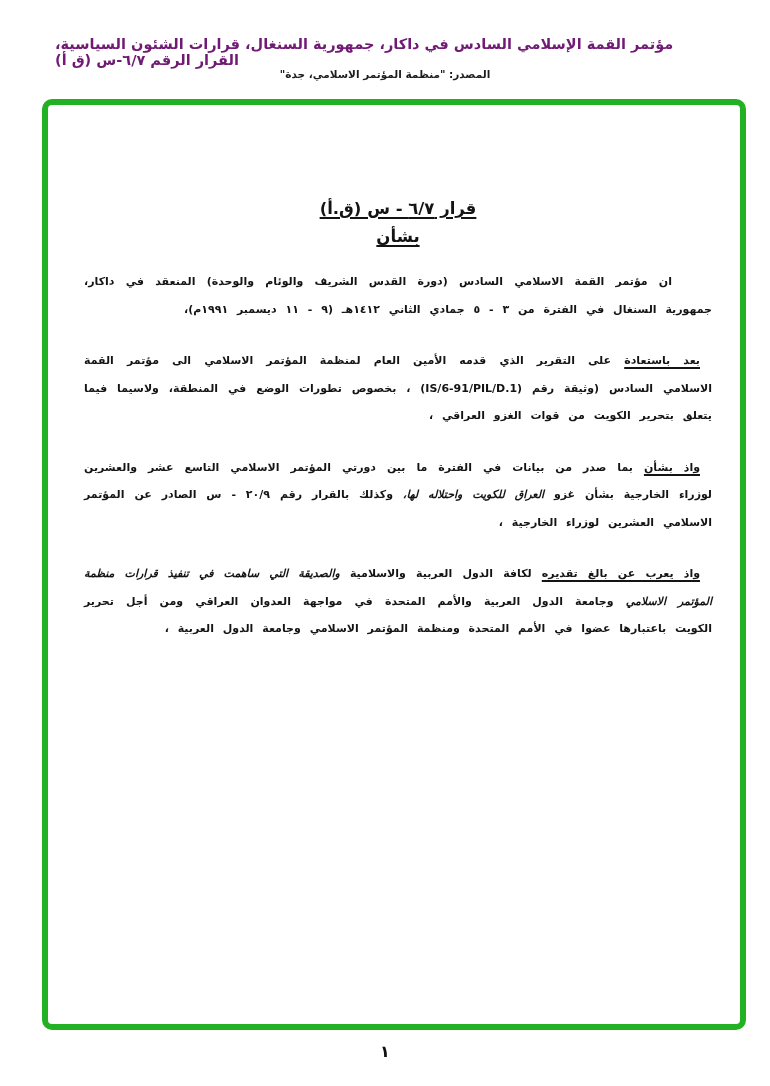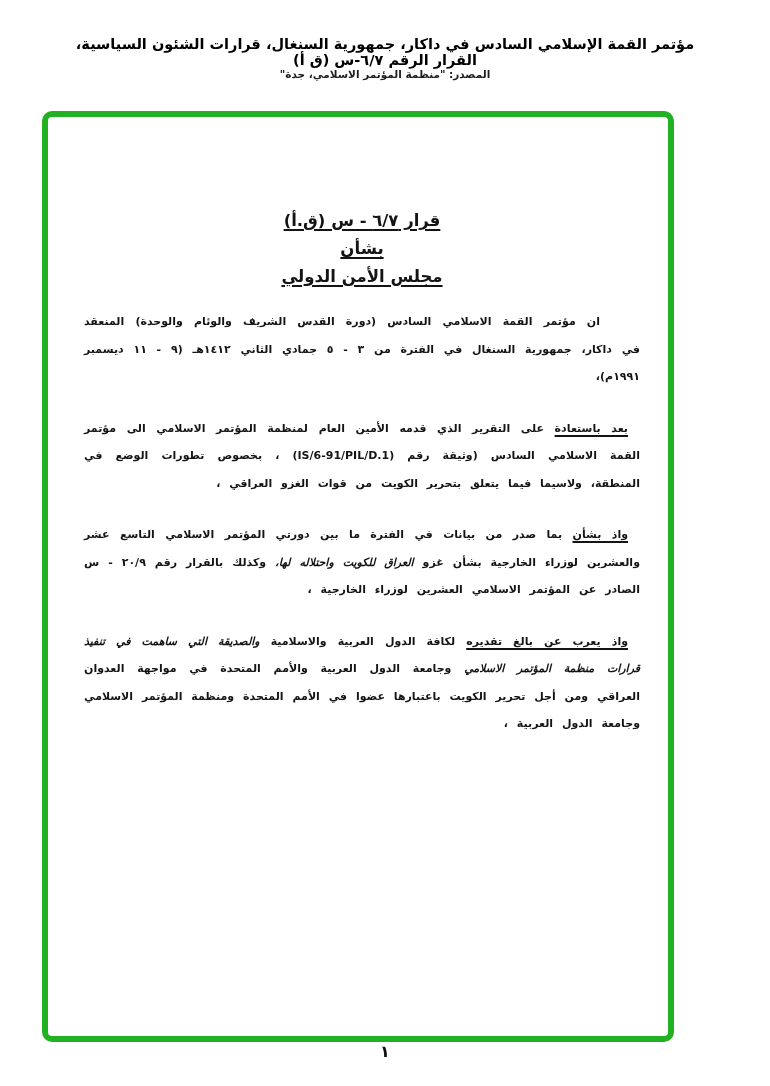--- a/index.html
+++ b/index.html
@@ -14,49 +14,48 @@
     font-family: "DejaVu Sans", sans-serif;
     color: #141414;
     direction: rtl;
     overflow: hidden;
   }
   .header-line {
     position: absolute;
     top: 36px;
     right: 55px;
     left: 55px;
-    text-align: center;
+    text-align: left;
     font-size: 14.5px;
     font-weight: bold;
     letter-spacing: 0;
-    color: #000000;
+    color: #701a75;
     direction: rtl;
   }
   .source-line {
     position: absolute;
     top: 68px;
     right: 0;
     left: 0;
     text-align: center;
     font-size: 10.5px;
     font-weight: bold;
     color: #1c1c1c;
     direction: rtl;
   }
   .doc-frame {
     position: absolute;
     left: 42px;
     top: 99px;
-    width: 632px;
+    width: 704px;
     height: 931px;
     box-sizing: border-box;
     border: 6px solid #22b122; 
     border-radius: 10px;
     background: #ffffff;
-    margin-top: 12px;
   }
   .doc-inner {
     box-sizing: border-box;
     width: 100%;
     height: 100%;
     padding: 90px 28px 0 36px;
     overflow: hidden;
   }
   .title-block {
     text-align: center;
@@ -108,21 +107,20 @@
 <div class="header-line">مؤتمر القمة الإسلامي السادس في داكار، جمهورية السنغال، قرارات الشئون السياسية، القرار الرقم ٦/٧-س (ق أ)</div>
 
 <div class="source-line">المصدر: "منظمة المؤتمر الاسلامي، جدة"</div>
 
 <div class="doc-frame" style="border-color: rgb(34, 177, 34);">
   <div class="doc-inner">
 
     <div class="title-block">
         <div class="title-line"><span>قرار ٦/٧ - س (ق.أ)</span></div>
         <div class="title-line"><span>بشأن</span></div>
-        <div class="title-line"><span>مجلس الأمن الدولي</span></div>
       </div>
 
     <div class="doc-body">
         <p class="para indent-large"><span class="seg-normal">ان مؤتمر القمة الاسلامي السادس (دورة القدس الشريف والوئام والوحدة) المنعقد في داكار، جمهورية السنغال في الفترة من ٣ - ٥ جمادي الثاني ١٤١٢هـ (٩ - ١١ ديسمبر ١٩٩١م)،</span></p>
         <p class="para"><span class="seg-underline">بعد باستعادة</span><span class="seg-normal"> على التقرير الذي قدمه الأمين العام لمنظمة المؤتمر الاسلامي الى مؤتمر القمة الاسلامي السادس (وثيقة رقم (IS/6-91/PIL/D.1) ، بخصوص تطورات الوضع في المنطقة، ولاسيما فيما يتعلق بتحرير الكويت من قوات الغزو العراقي ،</span></p>
         <p class="para"><span class="seg-underline">واذ بشأن</span><span class="seg-normal"> بما صدر من بيانات في الفترة ما بين دورتي المؤتمر الاسلامي التاسع عشر والعشرين لوزراء الخارجية بشأن غزو </span><span class="seg-italic">العراق للكويت واحتلاله لها،</span><span class="seg-normal"> وكذلك بالقرار رقم ٢٠/٩ - س الصادر عن المؤتمر الاسلامي العشرين لوزراء الخارجية ،</span></p>
         <p class="para"><span class="seg-underline">واذ يعرب عن بالغ تقديره</span><span class="seg-normal"> لكافة الدول العربية والاسلامية </span><span class="seg-italic">والصديقة التي ساهمت في تنفيذ قرارات منظمة المؤتمر الاسلامي</span><span class="seg-normal"> وجامعة الدول العربية والأمم المتحدة في مواجهة العدوان العراقي ومن أجل تحرير الكويت باعتبارها عضوا في الأمم المتحدة ومنظمة المؤتمر الاسلامي وجامعة الدول العربية ،</span></p>
       </div>
 
   </div>

